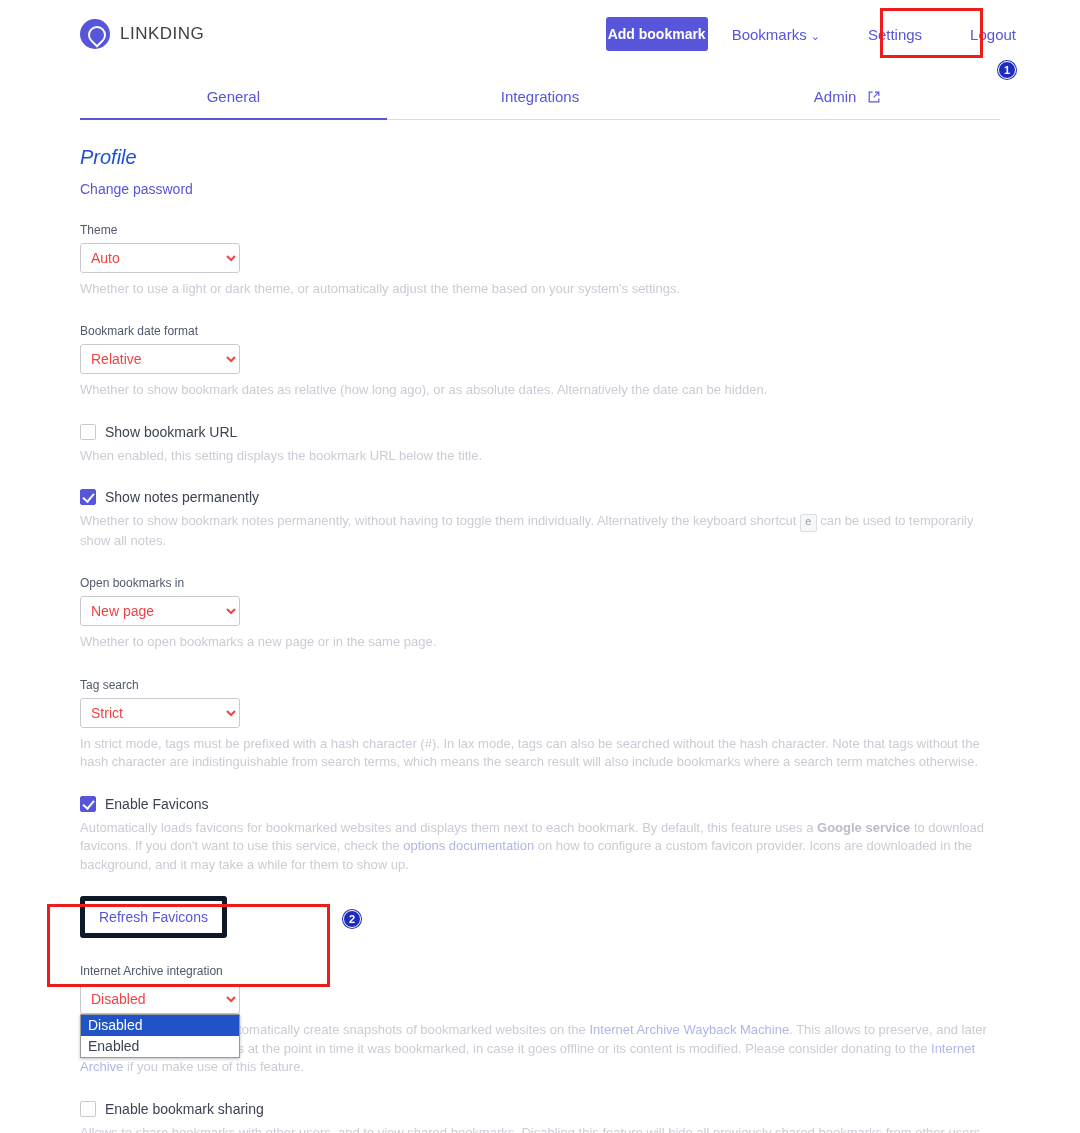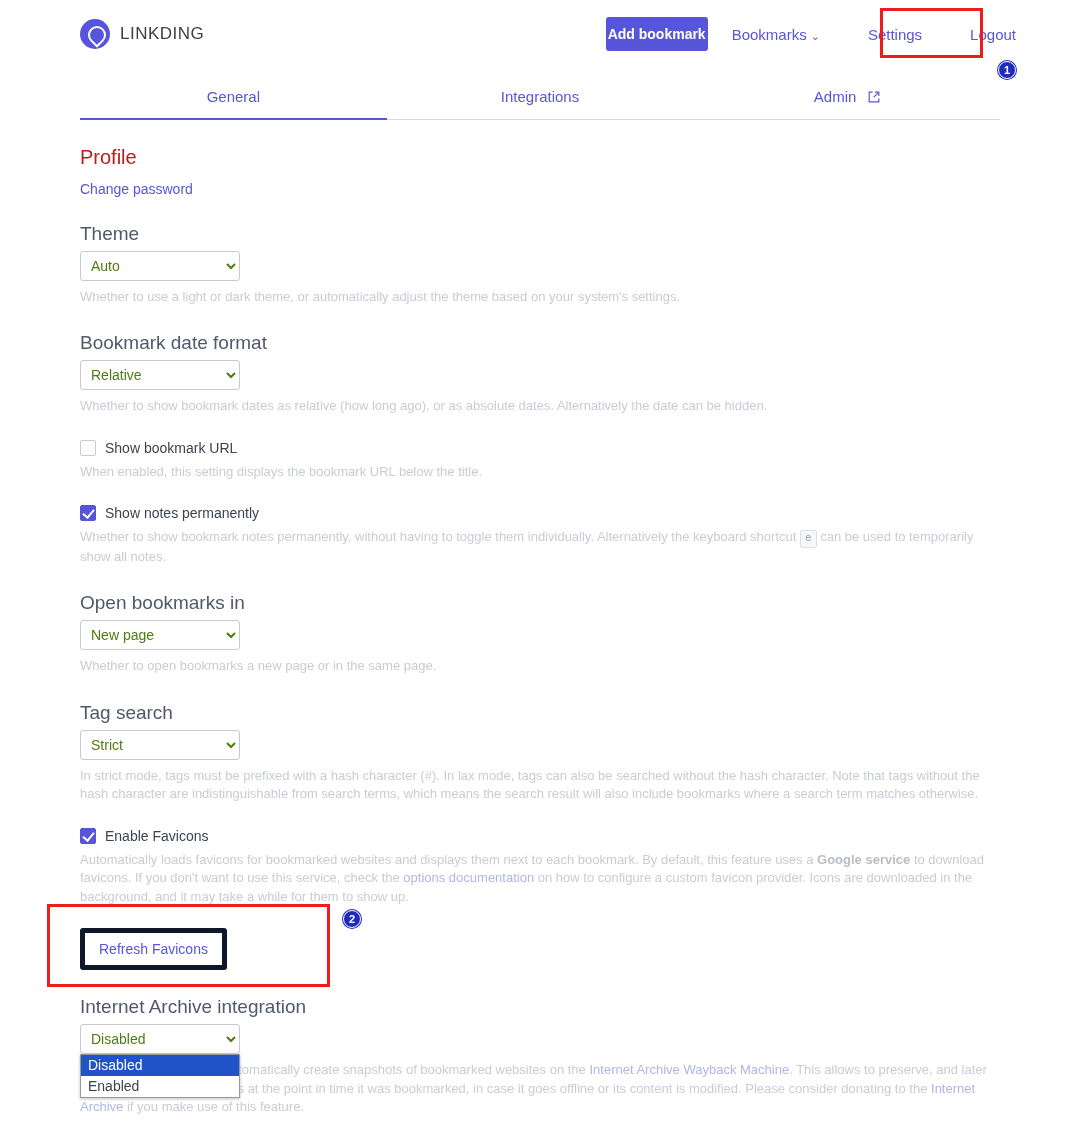--- a/index.html
+++ b/index.html
@@ -132,41 +132,42 @@
     width: 12px; height: 12px;
     vertical-align: -1px;
   }
   .ext-icon svg { display: block; }
 
   
   .content { padding: 0 80px; }
   h2.section {
     font-size: 20px;
     font-weight: normal;
-    color: #b91c1c;
+    color: #1d4ed8;
     margin: 26px 0 12px 0;
+    font-style: italic;
   }
   a.inline-link {
     color: #5755d9;
     text-decoration: none;
     cursor: pointer;
   }
   .field-label {
     display: block;
     margin-top: 26px;
     margin-bottom: 6px;
-    font-size: 19px;
+    font-size: 12px;
     color: #50596c;
   }
   select.sel {
     width: 160px;
     height: 30px;
     font-size: 14px;
     font-family: inherit;
-    color: #4d7c0f;
+    color: #ef4444;
     border: 1px solid #c8cad0;
     border-radius: 3px;
     background: #fff;
     padding: 0 6px;
   }
   .hint {
     color: #c9ccd4;
     font-size: 13px;
     line-height: 1.42;
     margin-top: 7px;

